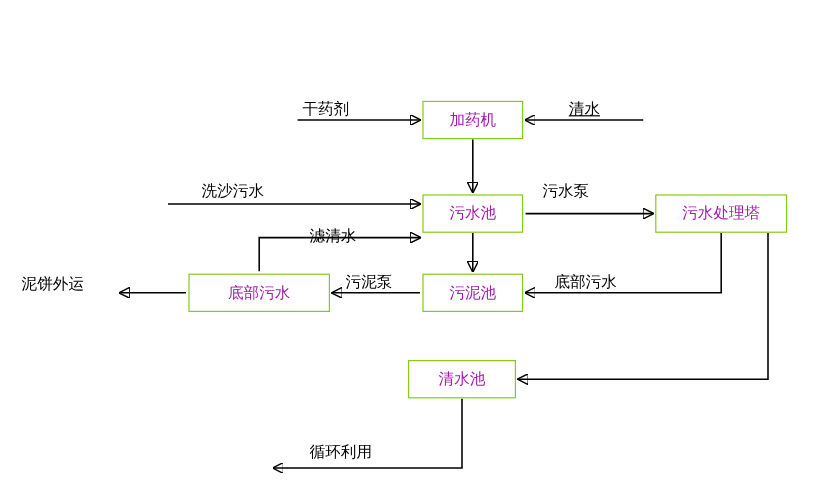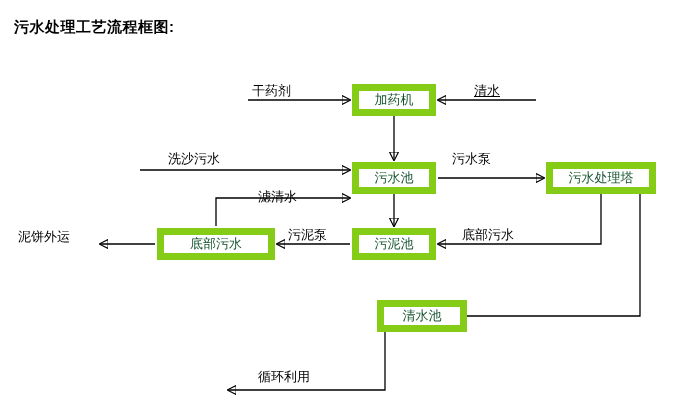--- a/index.html
+++ b/index.html
@@ -20,23 +20,23 @@
     left: 14px;
     top: 18px;
     font-size: 15px;
     font-weight: bold;
     color: #000000;
     letter-spacing: 0.5px;
     white-space: nowrap;
   }
   .node {
     position: absolute;
-    border: 7px solid #84cc16;
+    border: 1px solid #84cc16;
     background: #ffffff;
-    color: #14532d;
+    color: #a21caf;
     font-size: 13px;
     display: flex;
     align-items: center;
     justify-content: center;
     box-sizing: border-box;
     white-space: nowrap;
   }
   .edge-label {
     position: absolute;
     font-size: 13px;
@@ -60,21 +60,20 @@
   }
   .arrowhead {
     fill: #000000;
   }
 </style>
 </head>
 <body>
 
 <div id="canvas">
 
-  <div id="title">污水处理工艺流程框图:</div>
 
   <svg id="wires" xmlns="http://www.w3.org/2000/svg">
     <defs>
       <marker id="arrow" viewBox="0 0 10 10" refX="9" refY="5" markerWidth="7" markerHeight="7" orient="auto-start-reverse">
         <path class="arrowhead" d="M 0 0 L 10 5 L 0 10 z"></path>
       </marker>
     </defs>
 
     <line x1="248" y1="100" x2="350" y2="100" marker-end="url(#arrow)"></line>
 
@@ -114,21 +113,21 @@
   </div>
 
   <div class="node" style="left:352px; top:228px; width:84px; height:32px;">
     <span>污泥池</span>
   </div>
 
   <div class="node" style="left:157px; top:228px; width:118px; height:32px;">
     <span>底部污水</span>
   </div>
 
-  <div class="node" style="left:340px; top:300px; width:90px; height:32px;margin-left:37px;">
+  <div class="node" style="left:340px; top:300px; width:90px; height:32px;">
     <span>清水池</span>
   </div>
 
   <div class="edge-label" style="left:252px; top:82px;">干药剂</div>
   <div class="edge-label" style="left:474px; top:82px;text-decoration:underline;">清水</div>
   <div class="edge-label" style="left:168px; top:150px;">洗沙污水</div>
   <div class="edge-label" style="left:452px; top:150px;">污水泵</div>
   <div class="edge-label" style="left:258px; top:188px;">滤清水</div>
   <div class="edge-label" style="left:288px; top:226px;">污泥泵</div>
   <div class="edge-label" style="left:462px; top:226px;">底部污水</div>

